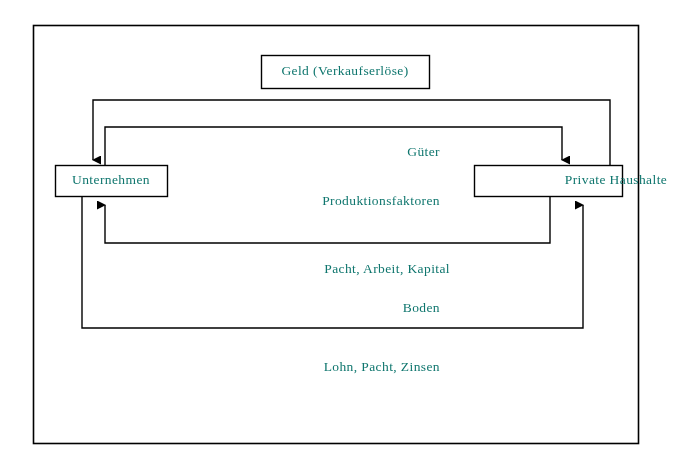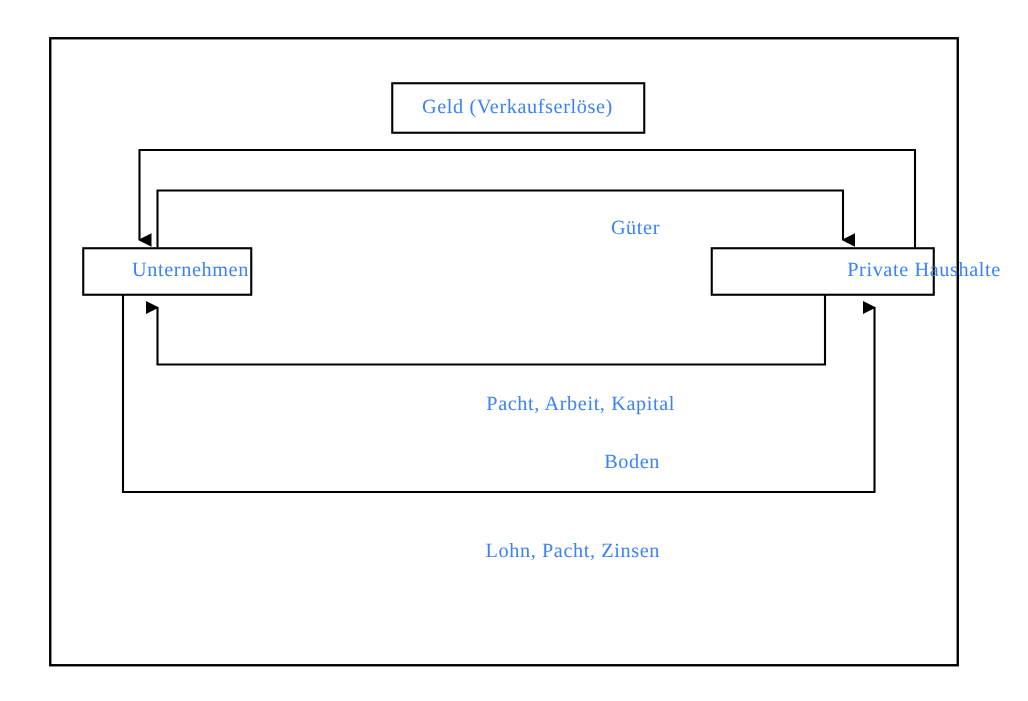--- a/index.html
+++ b/index.html
@@ -17,21 +17,21 @@
     background: #ffffff;
     overflow: hidden;
   }
   #diagram-svg {
     position: absolute;
     left: 0;
     top: 0;
   }
   .lbl {
     position: absolute;
-    color: #3b82f6;
+    color: #0f766e;
     font-size: 13.5px;
     line-height: 1;
     white-space: nowrap;
     letter-spacing: 0.4px;
   }
   .box-label {
     text-align: center;
   }
   .flow-label {
     text-align: right;
@@ -64,26 +64,27 @@
 
     <rect x="261.5" y="55.5" width="168" height="33" fill="#ffffff" stroke="#000000" stroke-width="1.4"></rect>
 
     <rect x="55.5" y="165.5" width="112" height="31" fill="#ffffff" stroke="#000000" stroke-width="1.4"></rect>
 
     <rect x="474.5" y="165.5" width="148" height="31" fill="#ffffff" stroke="#000000" stroke-width="1.4"></rect>
   </svg>
 
   <div class="lbl box-label" style="left:261px; top:64px; width:168px;">Geld (Verkaufserlöse)</div>
 
-  <div class="lbl box-label" style="left:55px; top:173px; width:112px;margin-left:16px;">Unternehmen</div>
+  <div class="lbl box-label" style="left:55px; top:173px; width:112px;">Unternehmen</div>
 
   <div class="lbl box-label" style="left:494px; top:173px; width:148px;margin-left:48px;">Private Haushalte</div>
 
   <div class="lbl flow-label" style="left:240px; top:145px; width:200px;">Güter</div>
 
+  <div class="lbl flow-label" style="left:240px; top:194px; width:200px;">Produktionsfaktoren</div>
 
   <div class="lbl flow-label" style="left:230px; top:262px; width:220px;">Pacht, Arbeit, Kapital</div>
 
   <div class="lbl flow-label" style="left:240px; top:301px; width:200px;">Boden</div>
 
   <div class="lbl flow-label" style="left:240px; top:360px; width:200px;">Lohn, Pacht, Zinsen</div>
 
 </div>
 
 </body></html>

